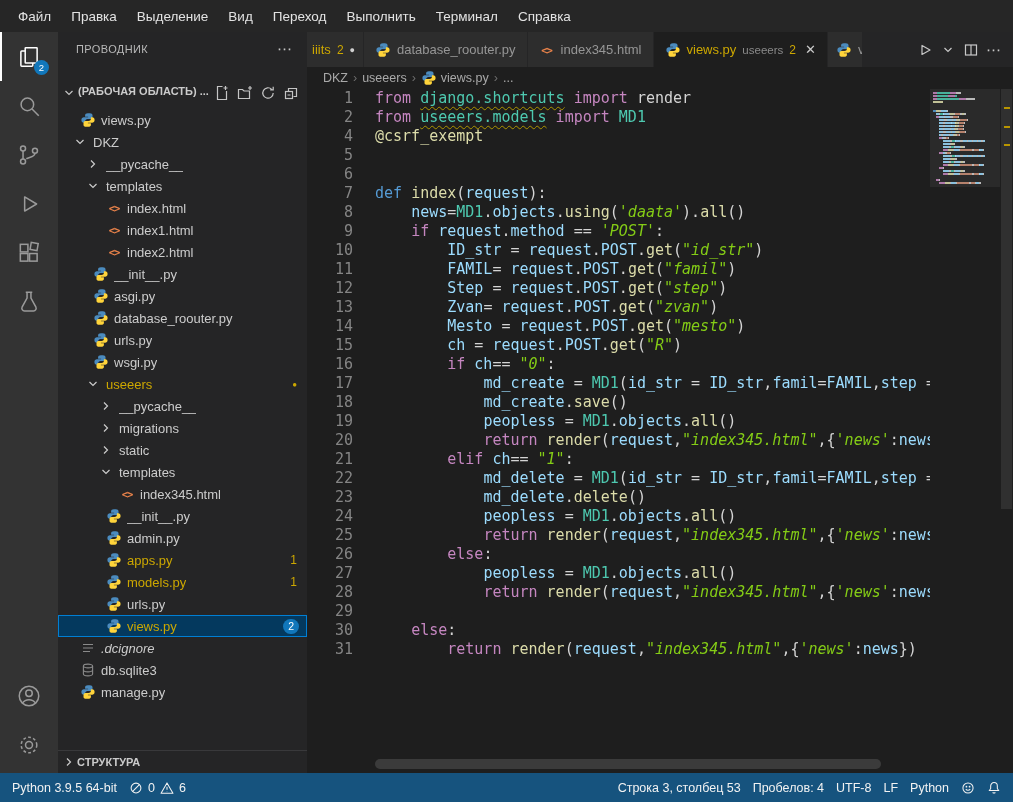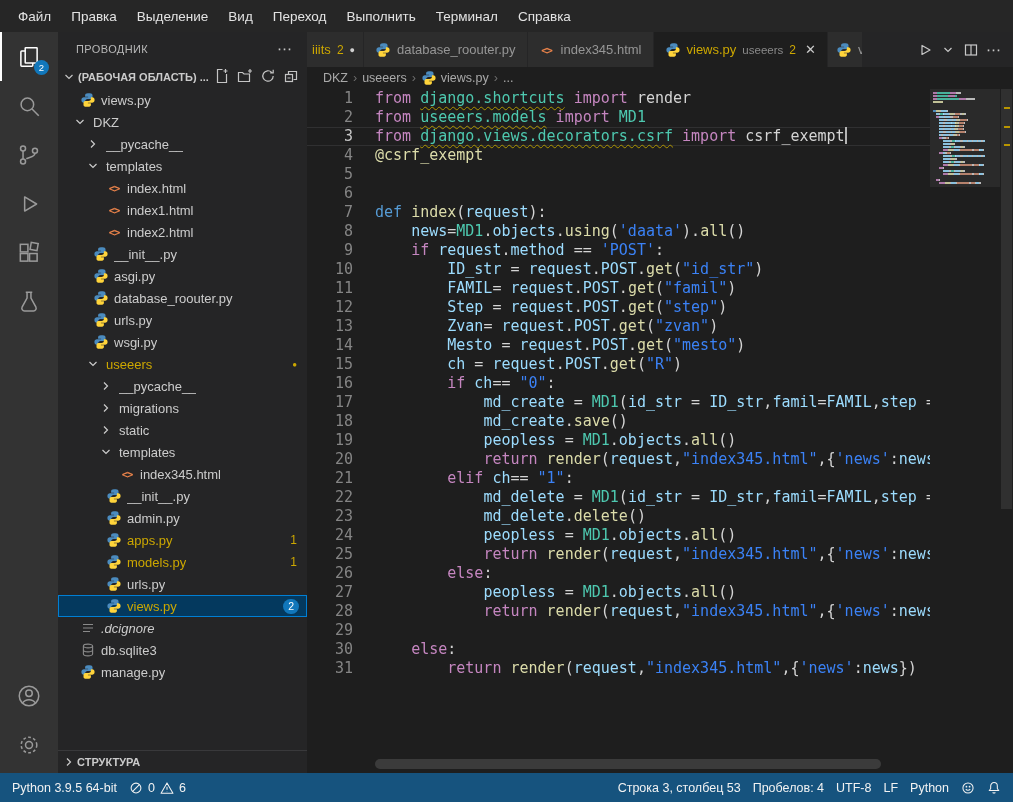--- a/index.html
+++ b/index.html
@@ -15,21 +15,21 @@
   .activitybar{width:58px;background:#333333;display:flex;flex-direction:column;align-items:center;flex:none;}
   .ab-item{height:49px;width:58px;display:flex;align-items:center;justify-content:center;color:#9a9a9a;position:relative;}
   .ab-item.active{color:#ffffff;box-shadow:inset 2px 0 0 #ffffff;}
   .ab-badge{position:absolute;right:9px;bottom:6px;min-width:15px;height:15px;border-radius:8px;color:#fff;font-size:9.5px;display:flex;align-items:center;justify-content:center;padding:0 3px;}
   .ab-bottom{margin-top:auto;margin-bottom:4px;display:flex;flex-direction:column;align-items:center;}
 
   
   .sidebar{width:249px;background:#252526;color:#cccccc;position:relative;flex:none;font-size:13px;}
   .sb-title{height:33px;display:flex;align-items:center;justify-content:space-between;padding:0 14px 0 18px;font-size:11px;color:#b8b8b8;letter-spacing:.4px;}
   .sb-more{color:#c5c5c5;font-size:15px;letter-spacing:1px;}
-  .sb-section{height:24px;display:flex;align-items:center;font-weight:bold;font-size:11px;color:#cbcbcb;padding:0 8px 0 3px;}
+  .sb-section{height:24px;display:flex;align-items:flex-start;font-weight:bold;font-size:11px;color:#cbcbcb;padding:0 8px 0 3px;margin-top:20px;}
   .sb-section .icon{color:#c5c5c5;}
   .sb-section .lbl{flex:1;white-space:nowrap;overflow:hidden;margin-left:1px;}
   .sb-actions{display:flex;gap:7px;align-items:center;}
   .tree{overflow:hidden;}
   .trow{height:22px;display:flex;align-items:center;white-space:nowrap;}
   .trow .chev{width:16px;display:inline-flex;justify-content:center;color:#cccccc;flex:none;}
   .trow .fspace{width:8px;flex:none;}
   .tlabel{margin-left:5px;overflow:hidden;text-overflow:ellipsis;}
   .tbadge-text{margin-left:auto;margin-right:10px;font-size:12px;}
   .tdot-dec{margin-left:auto;margin-right:10px;font-size:8px;}
@@ -77,21 +77,21 @@
 
   
   .statusbar{height:29px;display:flex;align-items:center;justify-content:space-between;color:#f2f2f2;font-size:12.5px;padding:0 6px;}
   .st-group{display:flex;align-items:center;height:100%;}
   .st-item{display:flex;align-items:center;gap:5px;padding:0 6px;height:100%;}
   .st-item .icon{display:inline-flex;}
 
   .icon{display:inline-flex;align-items:center;justify-content:center;flex:none;}
   .html-glyph{color:#e8824a;font-weight:bold;font-size:10.5px;letter-spacing:-1px;width:16px;display:inline-flex;justify-content:center;font-family:"DejaVu Sans Mono",monospace;}
 </style>
-<style>.t-k{color:#c586c0;}.t-d{color:#569cd6;}.t-f{color:#dcdcaa;}.t-c{color:#4ec9b0;}.t-v{color:#9cdcfe;}.t-s{color:#3b82f6;}.t-w{color:#d4d4d4;}.t-u{color:#4ec9b0;}.warn{color:#cca700!important;}.trow.sel{background:#04395e;box-shadow:inset 0 0 0 1px #007fd4;}.tbadge-pill,.ab-badge{background:#1177bb;}.statusbar{background:#16537e;}</style></head>
+<style>.t-k{color:#c586c0;}.t-d{color:#569cd6;}.t-f{color:#dcdcaa;}.t-c{color:#4ec9b0;}.t-v{color:#9cdcfe;}.t-s{color:#84cc16;font-style:italic;}.t-w{color:#d4d4d4;}.t-u{color:#4ec9b0;}.warn{color:#cca700!important;}.trow.sel{background:#04395e;box-shadow:inset 0 0 0 1px #007fd4;}.tbadge-pill,.ab-badge{background:#1177bb;}.statusbar{background:#16537e;}</style></head>
 <body>
 
 <div class="menubar">
     <span class="menu-item">Файл</span>
     <span class="menu-item">Правка</span>
     <span class="menu-item">Выделение</span>
     <span class="menu-item">Вид</span>
     <span class="menu-item">Переход</span>
     <span class="menu-item">Выполнить</span>
     <span class="menu-item">Терминал</span>
@@ -563,21 +563,20 @@
         </span>
         <span class="crumb-sep">›</span>
         <span class="crumb">
           <span>...</span>
         </span>
       </div>
     <div class="editor">
       <div class="code">
           <div class="line"><span class="lnum">1</span><span class="t-k">from </span><span class="t-u">django.shortcuts</span><span class="t-k"> import </span><span class="t-w">render</span></div>
           <div class="line"><span class="lnum">2</span><span class="t-k">from </span><span class="t-u">useeers.models</span><span class="t-k"> import </span><span class="t-c">MD1</span></div>
-          <div class="line current"><span class="lnum">3</span><span class="t-k">from </span><span class="t-u">django.views.decorators.csrf</span><span class="t-k"> import </span><span class="t-w">csrf_exempt</span><span class="caret"></span></div>
           <div class="line"><span class="lnum">4</span><span class="t-f">@csrf_exempt</span></div>
           <div class="line"><span class="lnum">5</span></div>
           <div class="line"><span class="lnum">6</span></div>
           <div class="line"><span class="lnum">7</span><span class="t-d">def </span><span class="t-f">index</span><span class="t-w">(</span><span class="t-v">request</span><span class="t-w">):</span></div>
           <div class="line"><span class="lnum">8</span><span class="t-w">    </span><span class="t-v">news</span><span class="t-w">=</span><span class="t-c">MD1</span><span class="t-w">.</span><span class="t-v">objects</span><span class="t-w">.</span><span class="t-f">using</span><span class="t-w">(</span><span class="t-s">'daata'</span><span class="t-w">).</span><span class="t-f">all</span><span class="t-w">()</span></div>
           <div class="line"><span class="lnum">9</span><span class="t-w">    </span><span class="t-k">if </span><span class="t-v">request</span><span class="t-w">.</span><span class="t-v">method</span><span class="t-w"> == </span><span class="t-s">'POST'</span><span class="t-w">:</span></div>
           <div class="line"><span class="lnum">10</span><span class="t-w">        </span><span class="t-v">ID_str</span><span class="t-w"> = </span><span class="t-v">request</span><span class="t-w">.</span><span class="t-v">POST</span><span class="t-w">.</span><span class="t-f">get</span><span class="t-w">(</span><span class="t-s">"id_str"</span><span class="t-w">)</span></div>
           <div class="line"><span class="lnum">11</span><span class="t-w">        </span><span class="t-v">FAMIL</span><span class="t-w">= </span><span class="t-v">request</span><span class="t-w">.</span><span class="t-v">POST</span><span class="t-w">.</span><span class="t-f">get</span><span class="t-w">(</span><span class="t-s">"famil"</span><span class="t-w">)</span></div>
           <div class="line"><span class="lnum">12</span><span class="t-w">        </span><span class="t-v">Step</span><span class="t-w"> = </span><span class="t-v">request</span><span class="t-w">.</span><span class="t-v">POST</span><span class="t-w">.</span><span class="t-f">get</span><span class="t-w">(</span><span class="t-s">"step"</span><span class="t-w">)</span></div>
           <div class="line"><span class="lnum">13</span><span class="t-w">        </span><span class="t-v">Zvan</span><span class="t-w">= </span><span class="t-v">request</span><span class="t-w">.</span><span class="t-v">POST</span><span class="t-w">.</span><span class="t-f">get</span><span class="t-w">(</span><span class="t-s">"zvan"</span><span class="t-w">)</span></div>

